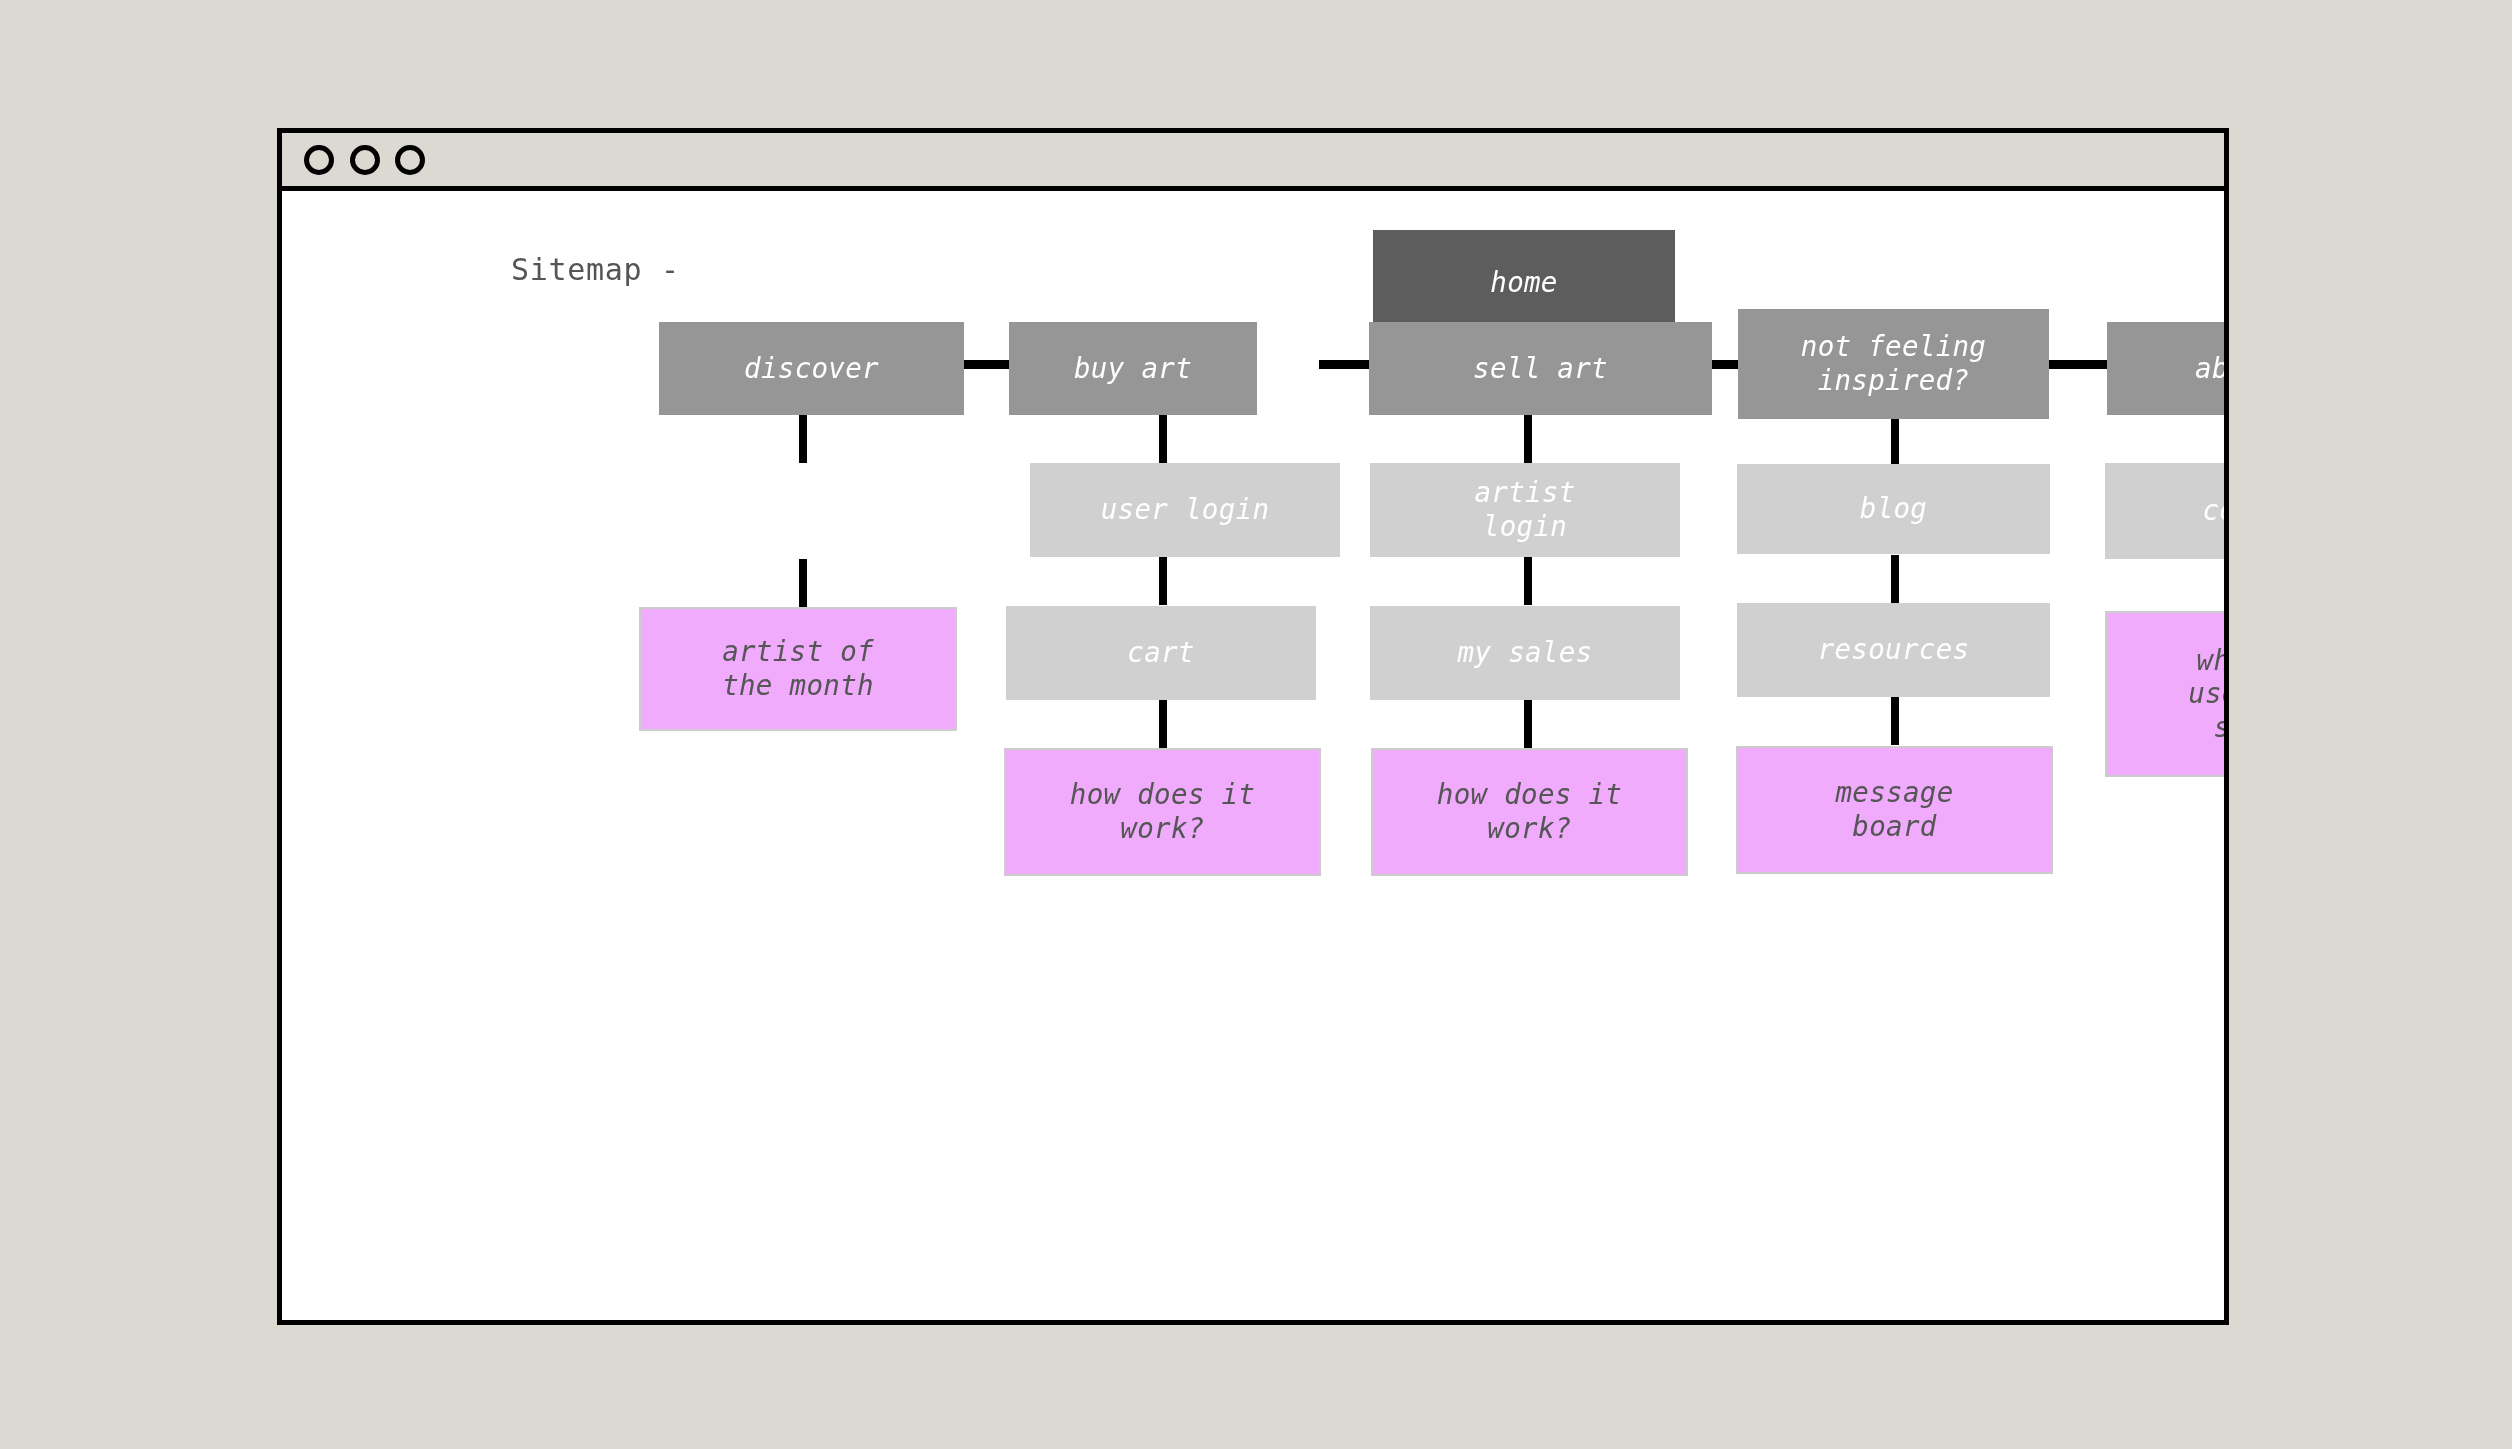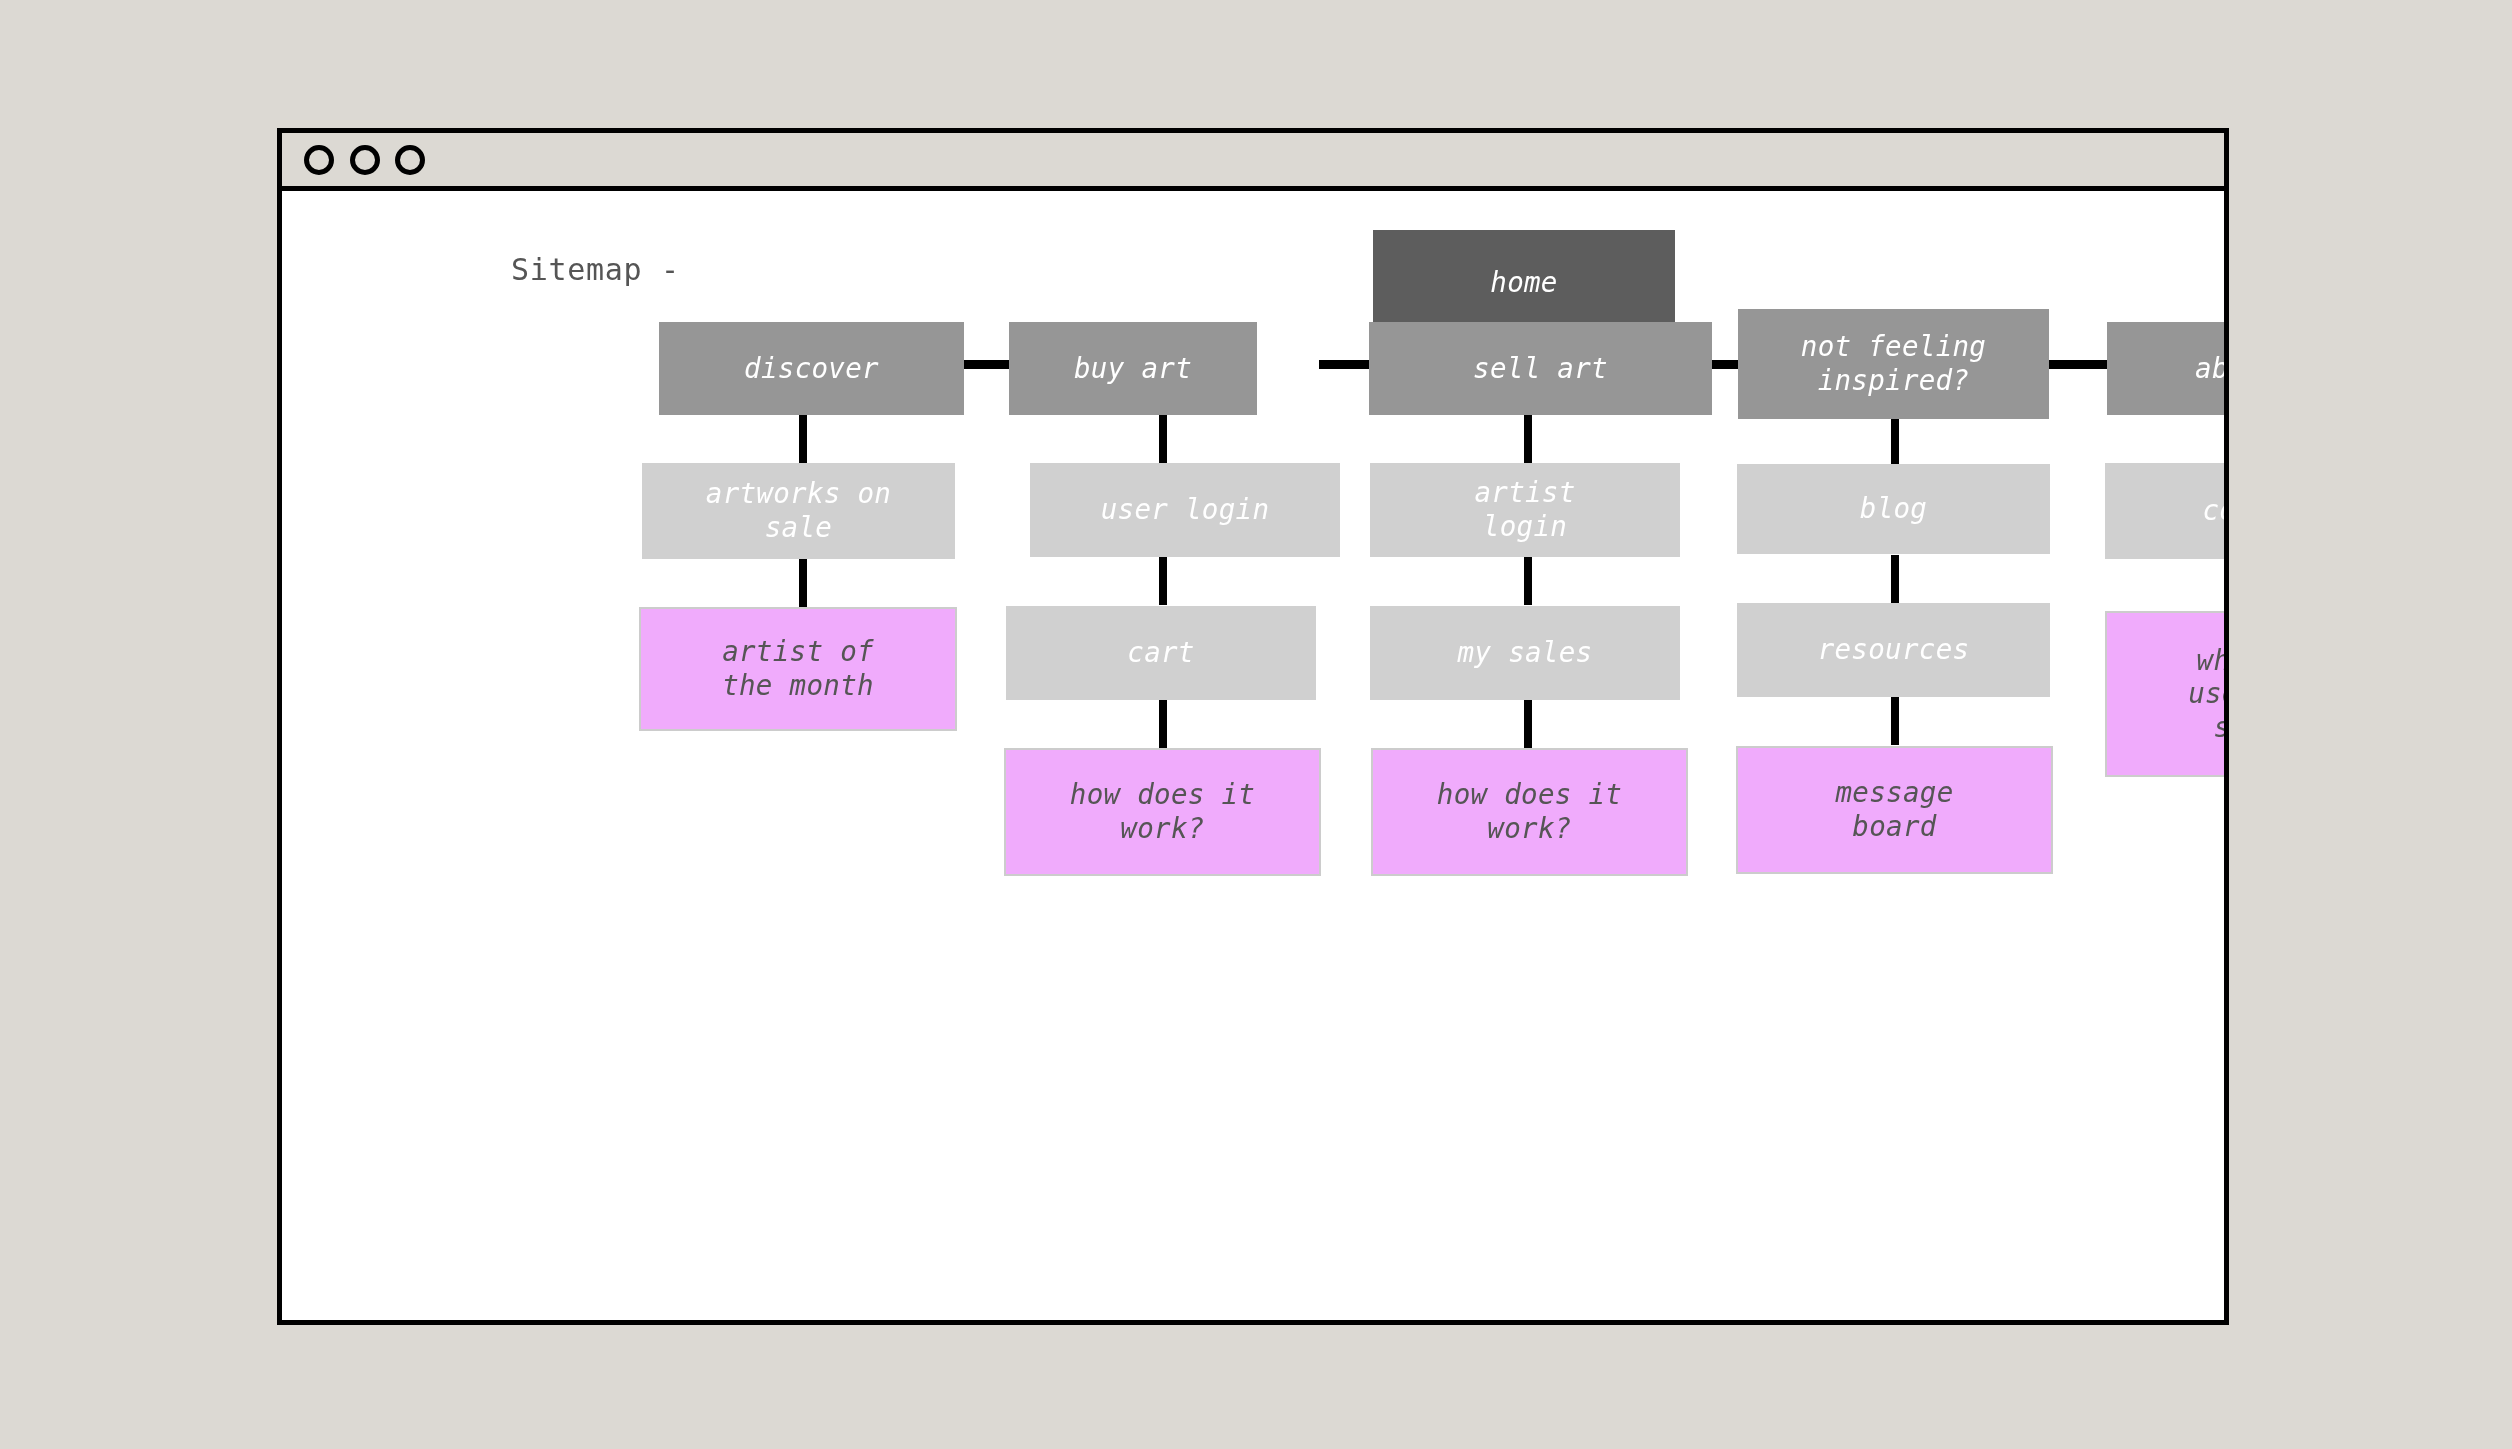--- a/index.html
+++ b/index.html
@@ -158,22 +158,20 @@
 
     <div class="node lvl-1" style="left:727px; top:131px; width:248px; height:93px;">buy art</div>
 
     <div class="node lvl-1" style="left:1087px; top:131px; width:343px; height:93px;">sell art</div>
 
     <div class="node lvl-1" style="left:1456px; top:118px; width:311px; height:110px;">not feeling
 inspired?</div>
 
     <div class="node lvl-1" style="left:1825px; top:131px; width:311px; height:93px;">about us</div>
 
-    <div class="node lvl-2" style="left:360px; top:272px; width:313px; height:96px;">artworks on
-sale</div>
 
     <div class="node lvl-2" style="left:748px; top:272px; width:310px; height:94px;">user login</div>
 
     <div class="node lvl-2" style="left:1088px; top:272px; width:310px; height:94px;">artist
 login</div>
 
     <div class="node lvl-2" style="left:1455px; top:273px; width:313px; height:90px;">blog</div>
 
     <div class="node lvl-2" style="left:1823px; top:272px; width:313px; height:96px;">contact</div>
 

